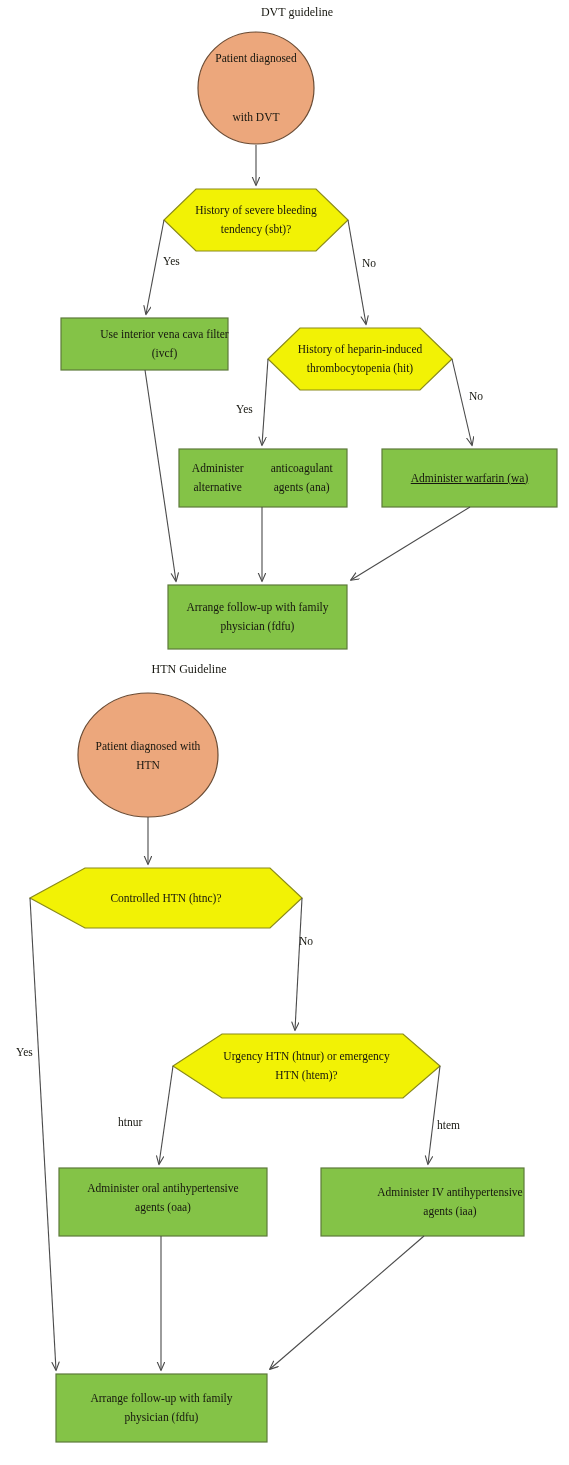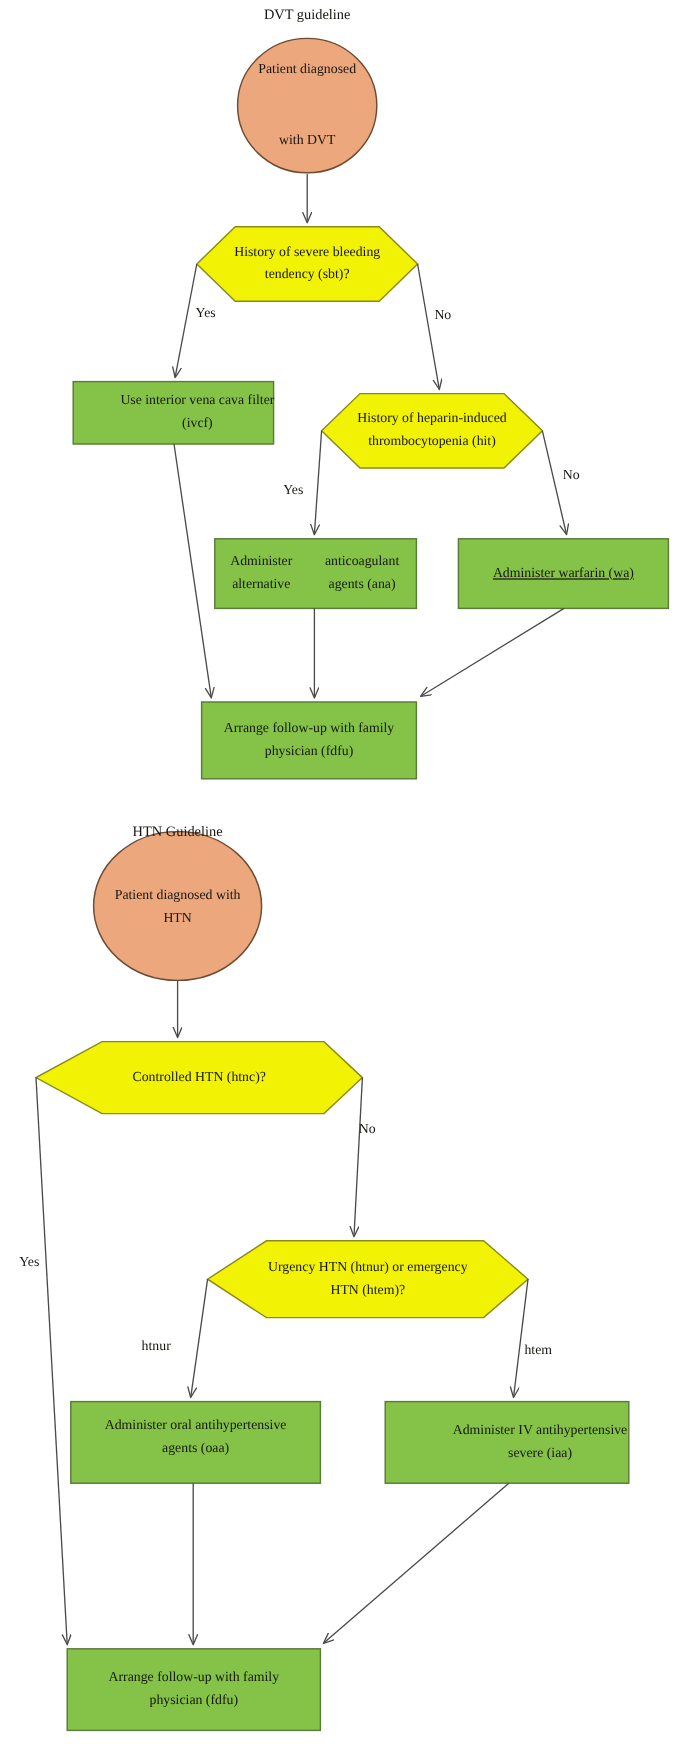--- a/index.html
+++ b/index.html
@@ -35,20 +35,21 @@
     line-height: 1.65;
     color: #16160f;
     pointer-events: none;
   }
   .caption {
     position: absolute;
     font-size: 12px;
     color: #16160f;
     text-align: center;
     white-space: nowrap;
+    padding-left: 41px;
   }
   .edge-label {
     position: absolute;
     font-size: 11.5px;
     color: #16160f;
     white-space: nowrap;
   }
 </style>
 </head>
 <body>
@@ -114,21 +115,21 @@
 
     <path d="M440,1066 L428,1164" fill="none" stroke="#4a4a4a" stroke-width="1.1" marker-end="url(#arrow)"></path>
 
     <path d="M161,1236 L161,1370" fill="none" stroke="#4a4a4a" stroke-width="1.1" marker-end="url(#arrow)"></path>
 
     <path d="M424,1236 L270,1369" fill="none" stroke="#4a4a4a" stroke-width="1.1" marker-end="url(#arrow)"></path>
   </svg>
 
   <div class="caption" style="left:0; top:5px; width:512px; text-align:center;">DVT guideline</div>
 
-  <div class="caption" style="left:0; top:686px; width:296px; ">HTN Guideline</div>
+  <div class="caption" style="left:0; top:662px; width:296px; ">HTN Guideline</div>
 
   <div class="node-text" style="left:196px; top:60px; width:120px; height:56px; flex-direction:column;gap:40px;">
     <span>Patient diagnosed</span>
     <span>with DVT</span>
   </div>
 
   <div class="node-text" style="left:164px; top:196px; width:184px; height:48px; flex-direction:column;">
     <span>History of severe bleeding</span>
     <span>tendency (sbt)?</span>
   </div>
@@ -171,21 +172,21 @@
     <span>HTN (htem)?</span>
   </div>
 
   <div class="node-text" style="left:59px; top:1170px; width:208px; height:56px; flex-direction:column;">
     <span>Administer oral antihypertensive</span>
     <span>agents (oaa)</span>
   </div>
 
   <div class="node-text" style="left:337px; top:1170px; width:226px; height:64px; flex-direction:column;">
     <span>Administer IV antihypertensive</span>
-    <span>severe (iaa)</span>
+    <span>agents (iaa)</span>
   </div>
 
   <div class="node-text" style="left:56px; top:1377px; width:211px; height:62px; flex-direction:column;">
     <span>Arrange follow-up with family</span>
     <span>physician (fdfu)</span>
   </div>
 
   <div class="edge-label" style="left:163px; top:255px;">Yes</div>
 
   <div class="edge-label" style="left:362px; top:257px;">No</div>

